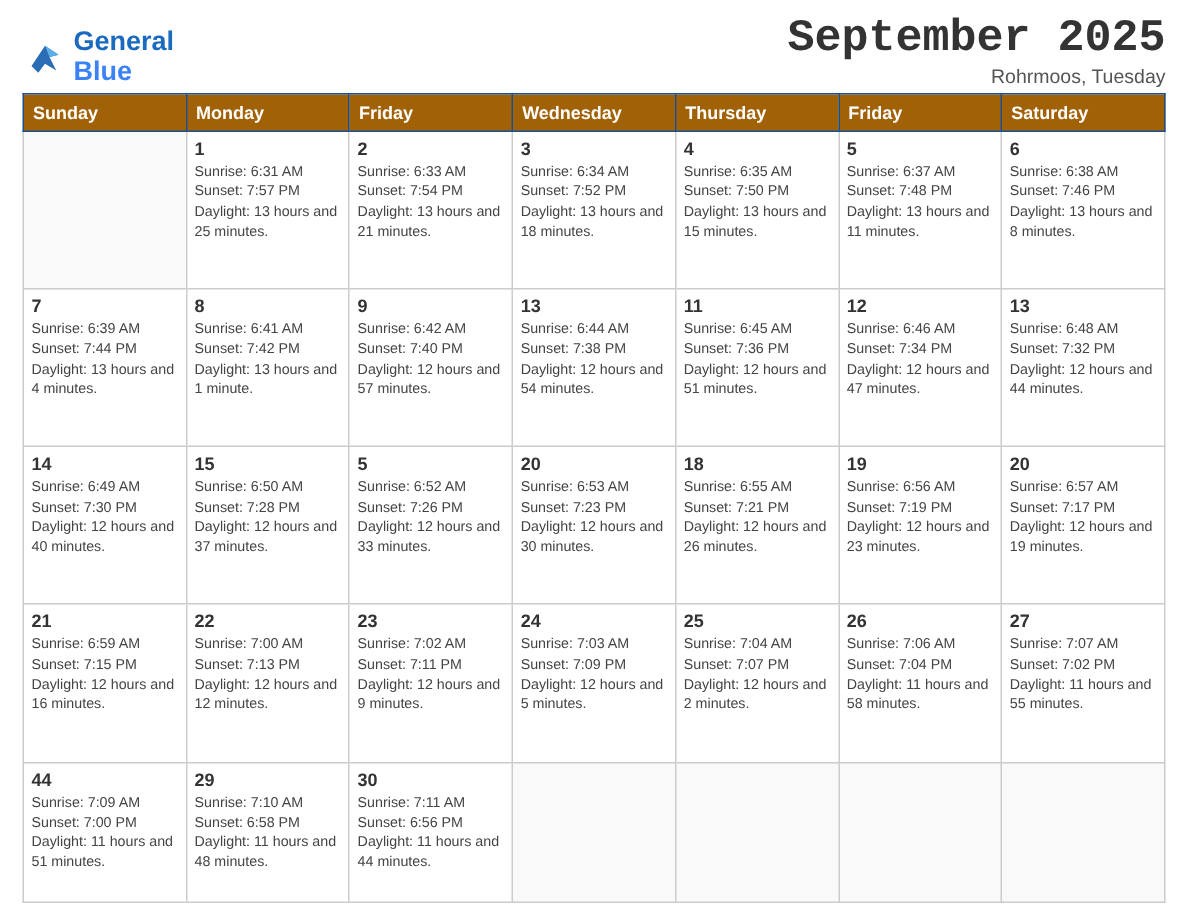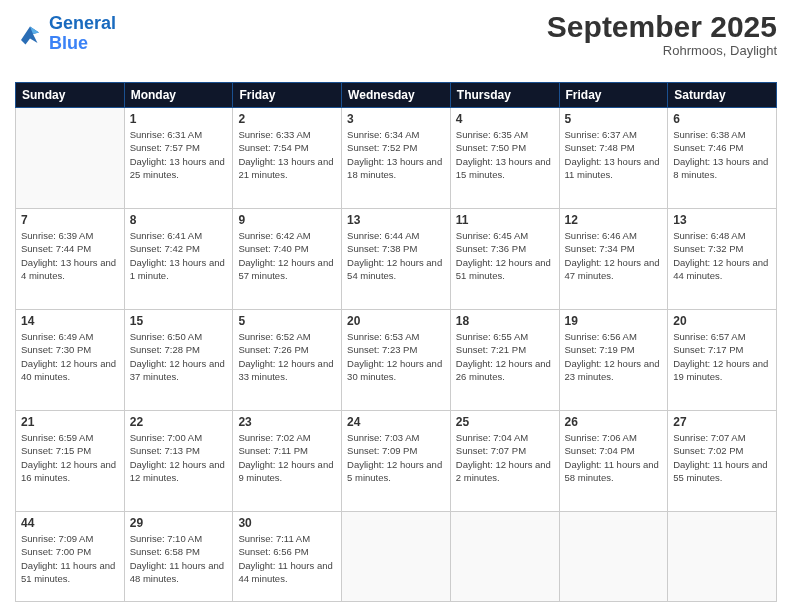--- a/index.html
+++ b/index.html
@@ -14,22 +14,22 @@
     .page {
       width: 792px;
       height: 612px;
       padding: 10px 15px;
       display: flex;
       flex-direction: column;
     }
     .header {
       display: flex;
       justify-content: space-between;
-      align-items: center;
-      margin-bottom: 24px;
+      align-items: flex-end;
+      margin-bottom: 4px;
     }
     .logo {
       display: flex;
       align-items: center;
       gap: 4px;
     }
     .logo-text {
       font-size: 18px;
       font-weight: bold;
       color: #333;
@@ -43,34 +43,35 @@
       height: 30px;
     }
     .title-block {
       text-align: right;
     }
     .month-title {
       font-size: 30px;
       font-weight: bold;
       color: #333;
       line-height: 1.1;
+      font-family: Liberation Mono, monospace;
     }
     .location {
       font-size: 13px;
       color: #555;
     }
     .calendar {
       flex: 1;
       border: 1px solid #aaa;
       border-collapse: collapse;
       width: 100%;
       table-layout: fixed;
     }
     .calendar th {
-      background: #0f172a;
+      background: #a16207;
       color: #fff;
       text-align: left;
       padding: 5px 6px;
       font-size: 12px;
       font-weight: bold;
       border: 1px solid #1a5090;
     }
     .calendar td {
       vertical-align: top;
       padding: 4px 5px;
@@ -106,21 +107,21 @@
         <polygon points="8,28 20,10 32,18 24,20 30,32 20,26 14,34" fill="#2a6db5"></polygon>
         <polygon points="20,10 32,18 24,20" fill="#5baee8"></polygon>
       </svg>
       <div class="logo-text">
         <span>General</span><br>
         <span style="color:#3b82f6;">Blue</span>
       </div>
     </div>
     <div class="title-block">
       <div class="month-title">September 2025</div>
-      <div class="location">Rohrmoos, Daylight</div>
+      <div class="location">Rohrmoos, Tuesday</div>
     </div>
   </div>
 
   <table class="calendar">
     <thead>
       <tr>
         <th>Sunday</th>
         <th>Monday</th>
         <th>Friday</th>
         <th>Wednesday</th>

